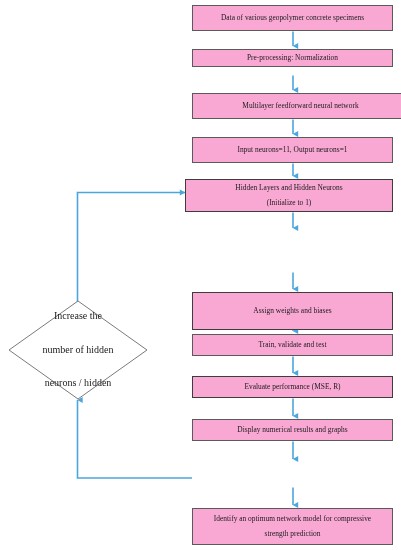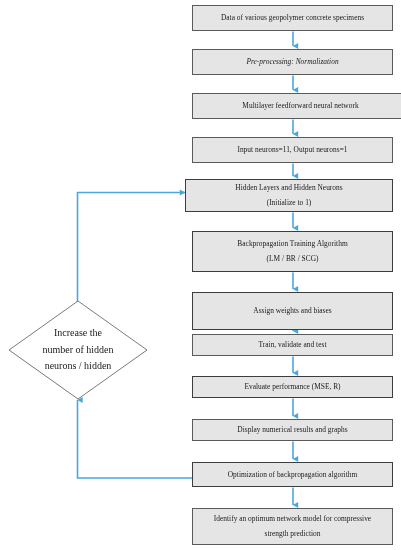--- a/index.html
+++ b/index.html
@@ -25,21 +25,21 @@
     position: absolute;
     left: 0;
     top: 0;
     width: 401px;
     height: 550px;
     pointer-events: none;
   }
   .node-box {
     position: absolute;
     box-sizing: border-box;
-    background: #e5e5e5;
+    background: #f9a8d4;
     border: 1px solid #5a5a5a;
     display: flex;
     flex-direction: column;
     align-items: center;
     justify-content: center;
     text-align: center;
     color: #1a1a1a;
     font-family: "Liberation Serif", serif;
     font-size: 7.4px;
     line-height: 1.05;
@@ -66,21 +66,21 @@
     position: relative;
     z-index: 2;
     text-align: center;
     color: #1a1a1a;
     font-family: Liberation Serif, serif;
     font-size: 10px;
     line-height: 1.05;
     pointer-events: none;
   }
   .decision-label .node-line + .node-line {
-    margin-top: 6px;
+    margin-top: 23px;
   }
   .decision-svg {
     position: absolute;
     left: 0;
     top: 0;
   }
 </style>
 </head>
 <body>
 
@@ -116,61 +116,54 @@
       <path d="M192,478 L77.5,478 L77.5,400" marker-end="url(#arrowup)"></path>
 
       <path d="M77.5,305 L77.5,192.5 L185,192.5" marker-end="url(#arrowright)"></path>
     </g>
   </svg>
 
   <div class="node-box" style="left:192px; top:5px; width:201px; height:26px;">
     <span class="node-line">Data of various geopolymer concrete specimens</span>
   </div>
 
-  <div class="node-box" style="left:192px; top:49px; width:201px; height:26px;font-style:italic;">
+  <div class="node-box" style="left:192px; top:49px; width:201px; height:18px;">
     <span class="node-line">Pre-processing: Normalization</span>
   </div>
 
   <div class="node-box" style="left:192px; top:93px; width:217px; height:26px;">
     <span class="node-line">Multilayer feedforward neural network</span>
   </div>
 
   <div class="node-box" style="left:192px; top:137px; width:201px; height:26px;align-items:center;">
     <span class="node-line">Input neurons=11, Output neurons=1</span>
   </div>
 
   <div class="node-box thick" style="left:185px; top:179px; width:208px; height:33px;">
     <span class="node-line">Hidden Layers and Hidden Neurons</span>
     <span class="node-line">(Initialize to 1)</span>
   </div>
 
-  <div class="node-box thick" style="left:192px; top:231px; width:201px; height:41px;">
-    <span class="node-line">Backpropagation Training Algorithm</span>
-    <span class="node-line">(LM / BR / SCG)</span>
-  </div>
 
   <div class="node-box thick" style="left:192px; top:292px; width:201px; height:38px;">
     <span class="node-line">Assign weights and biases</span>
   </div>
 
   <div class="node-box" style="left:192px; top:334px; width:201px; height:22px;">
     <span class="node-line">Train, validate and test</span>
   </div>
 
   <div class="node-box thick" style="left:192px; top:376px; width:201px; height:22px;">
     <span class="node-line">Evaluate performance (MSE, R)</span>
   </div>
 
   <div class="node-box" style="left:192px; top:419px; width:201px; height:22px;">
     <span class="node-line">Display numerical results and graphs</span>
   </div>
 
-  <div class="node-box thick" style="left:192px; top:462px; width:201px; height:25px;">
-    <span class="node-line">Optimization of backpropagation algorithm</span>
-  </div>
 
   <div class="node-box" style="left:192px; top:508px; width:201px; height:37px;">
     <span class="node-line">Identify an optimum network model for compressive</span>
     <span class="node-line">strength prediction</span>
   </div>
 
   <div class="decision-wrap" style="left:8px; top:300px; width:140px; height:100px;">
     <svg class="decision-svg" viewBox="0 0 140 100" width="140" height="100" xmlns="http://www.w3.org/2000/svg">
       <polygon points="70,1 139,50 70,99 1,50" fill="#ffffff" stroke="#6b6b6b" stroke-width="0.9"></polygon>
     </svg>

